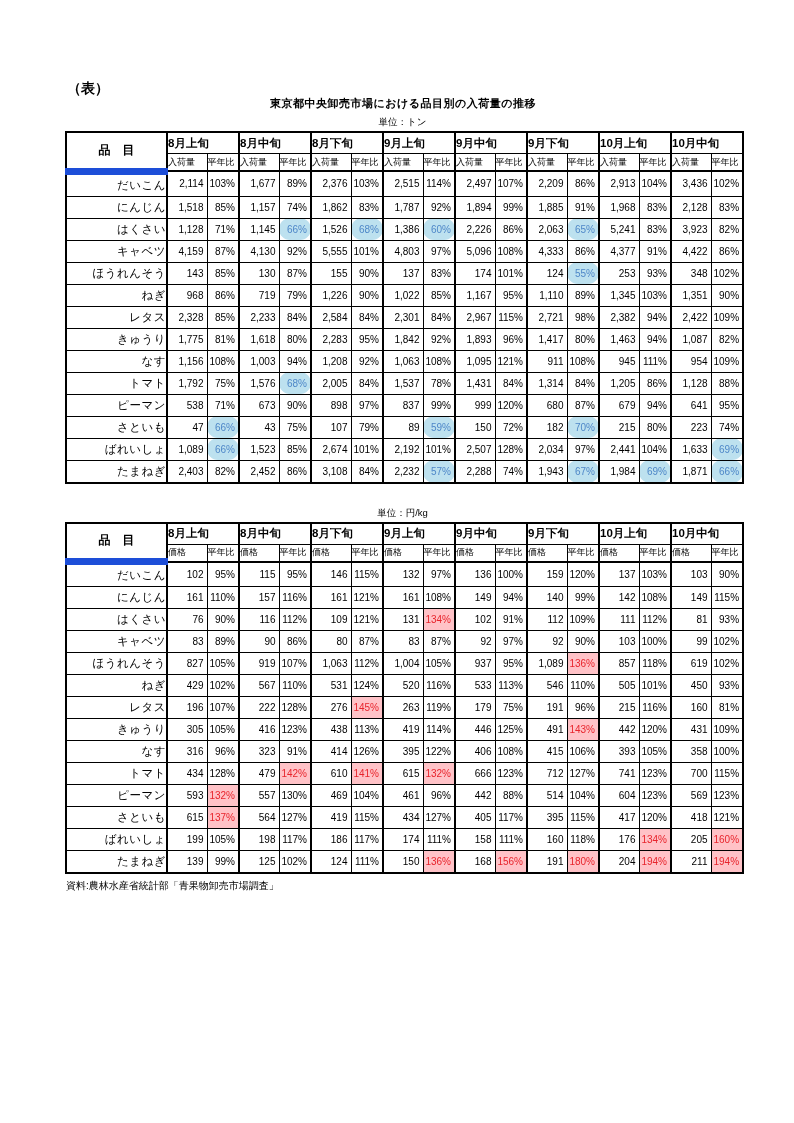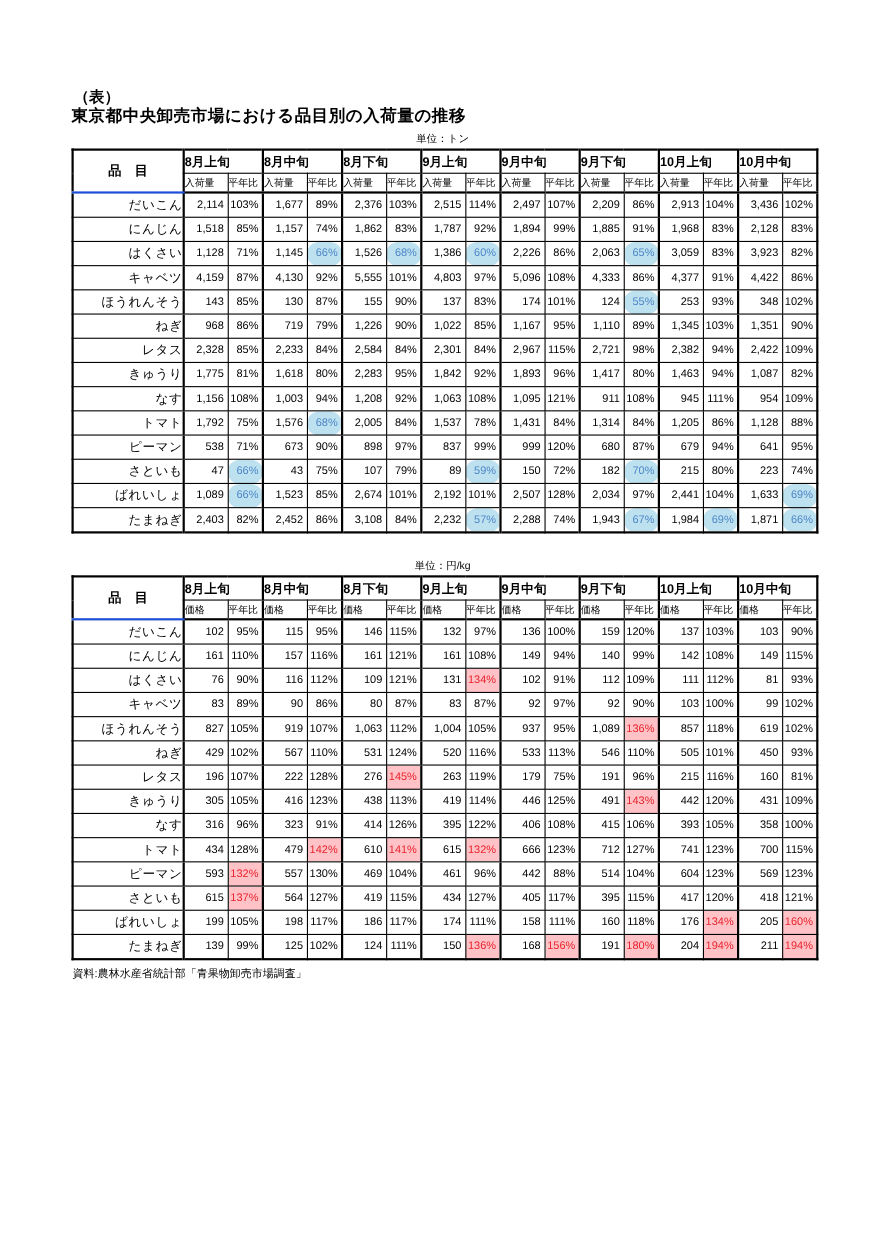--- a/index.html
+++ b/index.html
@@ -5,36 +5,36 @@
   html, body { margin: 0; padding: 0; background: #ffffff; }
   body {
     width: 794px; height: 1123px;
     font-family: "Liberation Sans", "DejaVu Sans", sans-serif;
     color: #000;
   }
   .sheet { box-sizing: border-box; width: 794px; padding: 80px 53px 40px 65px; }
   .sheet-label { font-size: 14px; font-weight: bold; margin: 0 0 2px 2px; }
   .table-block { width: 676px; }
   .table-title {
-    text-align: left; font-size: 15px; font-weight: bold;
+    text-align: center; font-size: 11px; font-weight: bold;
     margin: -4px 0 0 0; letter-spacing: 0.5px;
   }
   .unit-label { text-align: center; font-size: 9.5px; margin: 5px 1px 2px 0; }
   table.data-table {
     border-collapse: collapse; table-layout: fixed; width: 676px;
     border: 2px solid #000;
   }
   .data-table th, .data-table td {
     border: 1px solid #000; padding: 0; overflow: hidden; white-space: nowrap;
   }
   th.month-h { font-size: 11.5px; font-weight: bold; height: 20px; text-align: left; }
   th.sub-h { font-size: 9px; font-weight: normal; height: 16px; text-align: left; border-bottom: 2px solid #000; margin-left: 47px; }
   th.item-h {
     font-size: 12px; font-weight: bold; text-align: center;
-    border-right: 2px solid #000; border-bottom: 2px solid #1d4ed8;
+    border-right: 2px solid #000; border-bottom: 7px solid #1d4ed8;
   }
   td.item-c {
     font-size: 11.5px; text-align: right; padding-left: 3px; height: 21px;
     border-right: 2px solid #000; letter-spacing: 0.5px;
   }
   td.num { font-size: 10px; text-align: right; padding-right: 3px; height: 21px; }
   .gs { border-left: 2px solid #000 !important; }
   td.low  { background: #BDE1EF; color: #4E87C8; border-radius: 11px; }
   td.high { background: #FFC2C7; color: #E8242C; }
   .table-gap { height: 18px; }
@@ -146,21 +146,21 @@
             <td class="num gs">1,145</td>
             <td class="num low">66%</td>
             <td class="num gs">1,526</td>
             <td class="num low">68%</td>
             <td class="num gs">1,386</td>
             <td class="num low">60%</td>
             <td class="num gs">2,226</td>
             <td class="num">86%</td>
             <td class="num gs">2,063</td>
             <td class="num low">65%</td>
-            <td class="num gs">3,059</td>
+            <td class="num gs">5,241</td>
             <td class="num">83%</td>
             <td class="num gs">3,923</td>
             <td class="num">82%</td>
           </tr>
           <tr>
             <td class="item-c">キャベツ</td>
             <td class="num gs">4,159</td>
             <td class="num">87%</td>
             <td class="num gs">4,130</td>
             <td class="num">92%</td>

